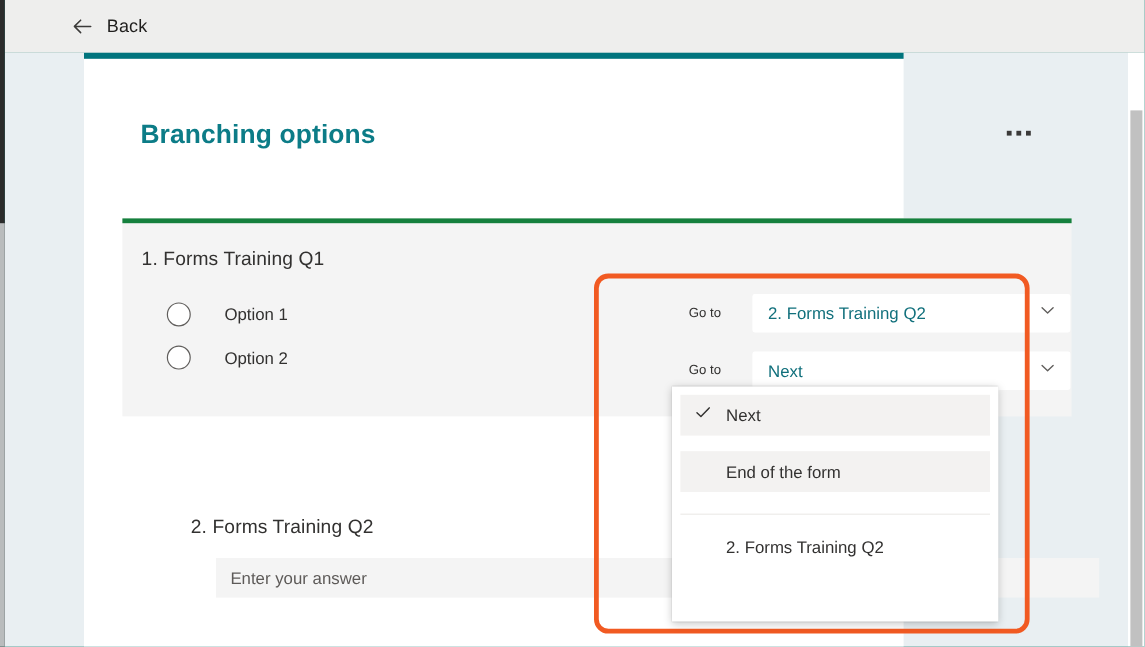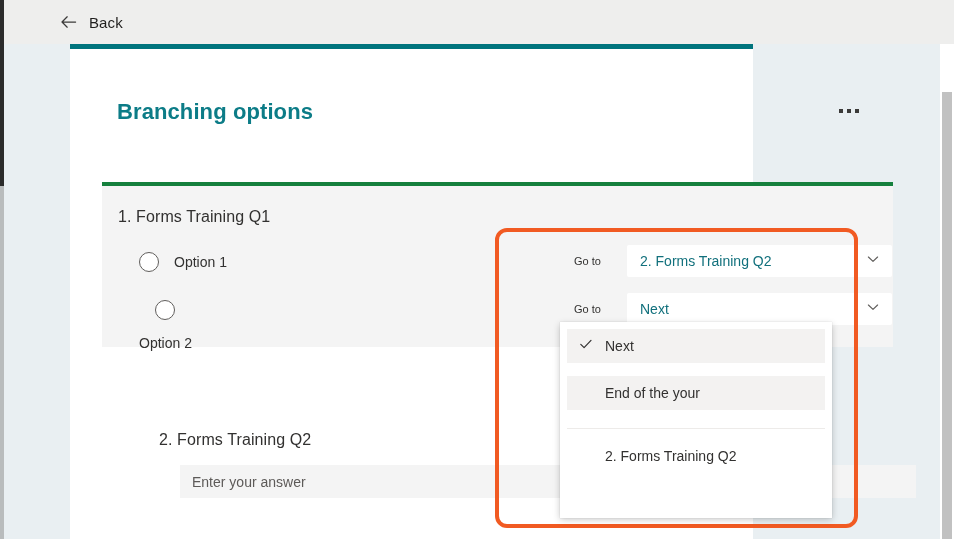--- a/index.html
+++ b/index.html
@@ -134,26 +134,26 @@
     left: 16px; top: 22px;
     font-size: 16px;
     color: #323130;
     letter-spacing: .1px;
   }
   .choice {
     position: absolute;
     left: 37px;
     display: flex;
     align-items: center;
-    gap: 15px;
+    gap: 28px;
     cursor: pointer;
     user-select: none;
   }
   .choice-1 { top: 66px; }
-  .choice-2 { top: 114px; flex-direction: column; }
+  .choice-2 { top: 102px; }
   .radio {
     width: 20px; height: 20px;
     border: 1.4px solid #605e5c;
     border-radius: 50%;
     background: #ffffff;
     flex: none;
   }
   .choice-label {
     font-size: 14px;
     color: #323130;
@@ -371,21 +371,21 @@
     <div class="fly-item">
       <span class="fly-check">
         <svg width="14" height="14" viewBox="0 0 14 14" fill="none">
           <path d="M1.8 7.4L5.1 10.6 12 3.4" stroke="#323130" stroke-width="1.2" fill="none" stroke-linecap="round" stroke-linejoin="round"></path>
         </svg>
       </span>
       <span class="fly-text">Next</span>
     </div>
 
     <div class="fly-item spaced">
-      <span class="fly-text">End of the your</span>
+      <span class="fly-text">End of the form</span>
     </div>
 
     <div class="fly-divider"></div>
 
 
     <div class="fly-option">
       <span class="fly-option-text">2. Forms Training Q2</span>
     </div>
 
   </div>

